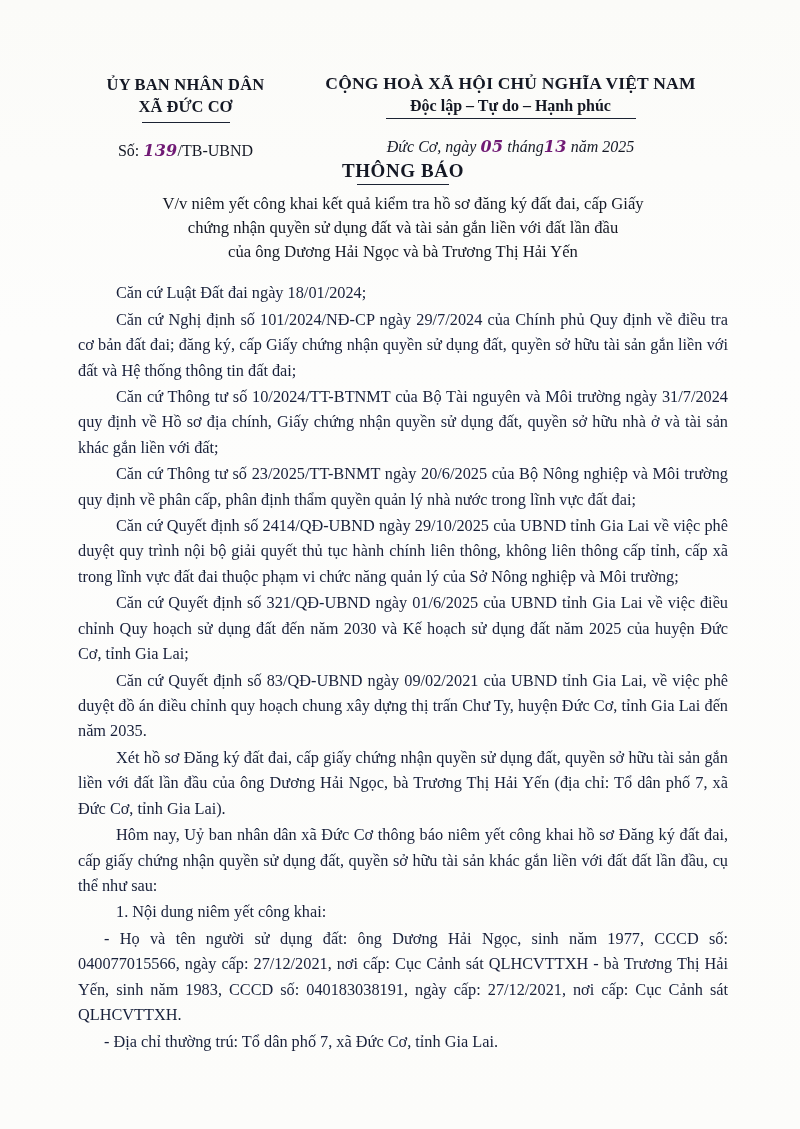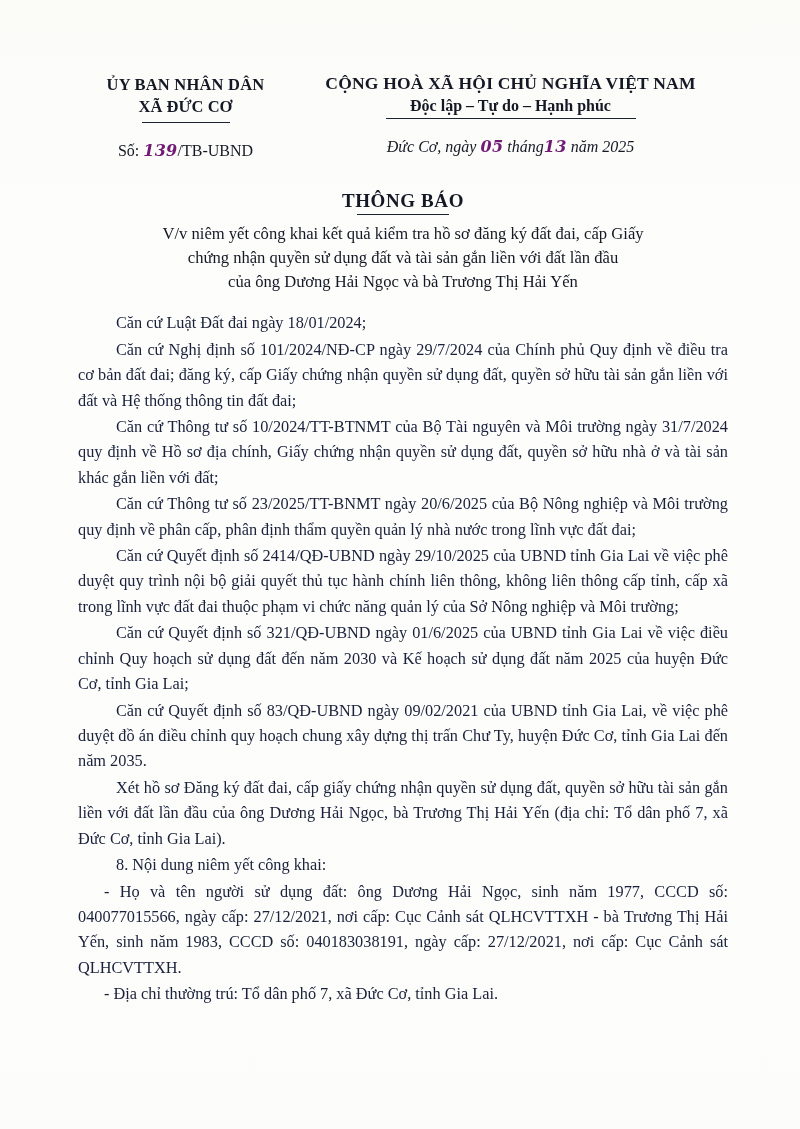--- a/index.html
+++ b/index.html
@@ -99,21 +99,20 @@
   .dateline {
     margin-top: 18px;
     font-size: 16px;
     font-style: italic;
     text-align: center;
   }
 
   
   .title-block {
     text-align: center;
-    margin-top: 30px;
   }
   .doc-title {
     font-weight: bold;
     font-size: 19px;
     letter-spacing: .6px;
   }
   .doc-title-underline {
     width: 92px;
     height: 1.3px;
     background: #1b2333;
@@ -184,19 +183,20 @@
 
     <div class="body-text ink">
       <p>Căn cứ Luật Đất đai ngày 18/01/2024;</p>
       <p>Căn cứ Nghị định số 101/2024/NĐ-CP ngày 29/7/2024 của Chính phủ Quy định về điều tra cơ bản đất đai; đăng ký, cấp Giấy chứng nhận quyền sử dụng đất, quyền sở hữu tài sản gắn liền với đất và Hệ thống thông tin đất đai;</p>
       <p>Căn cứ Thông tư số 10/2024/TT-BTNMT của Bộ Tài nguyên và Môi trường ngày 31/7/2024 quy định về Hồ sơ địa chính, Giấy chứng nhận quyền sử dụng đất, quyền sở hữu nhà ở và tài sản khác gắn liền với đất;</p>
       <p>Căn cứ Thông tư số 23/2025/TT-BNMT ngày 20/6/2025 của Bộ Nông nghiệp và Môi trường quy định về phân cấp, phân định thẩm quyền quản lý nhà nước trong lĩnh vực đất đai;</p>
       <p>Căn cứ Quyết định số 2414/QĐ-UBND ngày 29/10/2025 của UBND tỉnh Gia Lai về việc phê duyệt quy trình nội bộ giải quyết thủ tục hành chính liên thông, không liên thông cấp tỉnh, cấp xã trong lĩnh vực đất đai thuộc phạm vi chức năng quản lý của Sở Nông nghiệp và Môi trường;</p>
       <p>Căn cứ Quyết định số 321/QĐ-UBND ngày 01/6/2025 của UBND tỉnh Gia Lai về việc điều chỉnh Quy hoạch sử dụng đất đến năm 2030 và Kế hoạch sử dụng đất năm 2025 của huyện Đức Cơ, tỉnh Gia Lai;</p>
       <p>Căn cứ Quyết định số 83/QĐ-UBND ngày 09/02/2021 của UBND tỉnh Gia Lai, về việc phê duyệt đồ án điều chỉnh quy hoạch chung xây dựng thị trấn Chư Ty, huyện Đức Cơ, tỉnh Gia Lai đến năm 2035.</p>
       <p>Xét hồ sơ Đăng ký đất đai, cấp giấy chứng nhận quyền sử dụng đất, quyền sở hữu tài sản gắn liền với đất lần đầu của ông Dương Hải Ngọc, bà Trương Thị Hải Yến (địa chỉ: Tổ dân phố 7, xã Đức Cơ, tỉnh Gia Lai).</p>
-      <p>8. Nội dung niêm yết công khai:</p>
+      <p>Hôm nay, Uỷ ban nhân dân xã Đức Cơ thông báo niêm yết công khai hồ sơ Đăng ký đất đai, cấp giấy chứng nhận quyền sử dụng đất, quyền sở hữu tài sản khác gắn liền với đất đất lần đầu, cụ thể như sau:</p>
+      <p>1. Nội dung niêm yết công khai:</p>
       <p class="dash">- Họ và tên người sử dụng đất: ông Dương Hải Ngọc, sinh năm 1977, CCCD số: 040077015566, ngày cấp: 27/12/2021, nơi cấp: Cục Cảnh sát QLHCVTTXH - bà Trương Thị Hải Yến, sinh năm 1983, CCCD số: 040183038191, ngày cấp: 27/12/2021, nơi cấp: Cục Cảnh sát QLHCVTTXH.</p>
       <p class="dash">- Địa chỉ thường trú: Tổ dân phố 7, xã Đức Cơ, tỉnh Gia Lai.</p>
     </div>
 
   </div>
 </div>
 
 </body></html>

